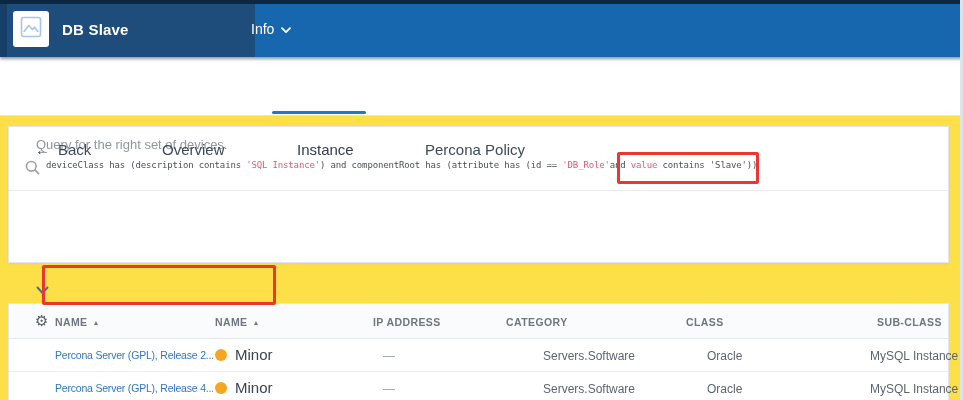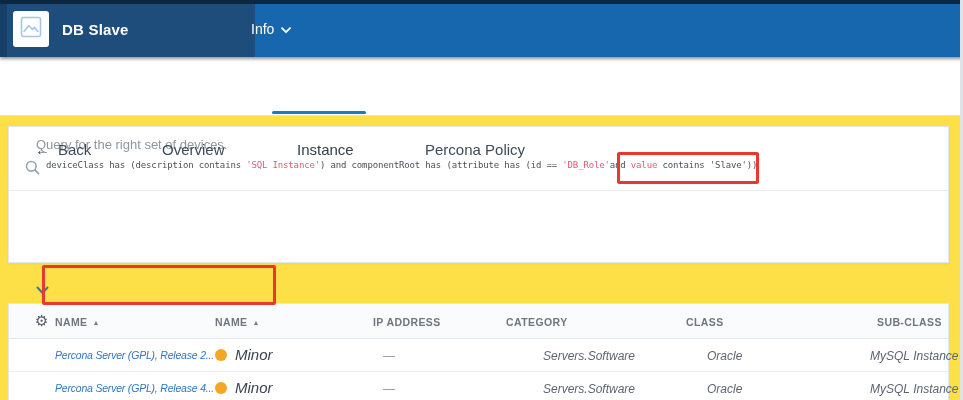--- a/index.html
+++ b/index.html
@@ -46,21 +46,21 @@
   .table-panel { position:absolute; left:8px; top:303px; width:941px; height:97px; background:#ffffff; border:1px solid #e2e5e9; border-bottom:none; }
   .thead { position:absolute; left:0; top:0; width:100%; height:35px; background:#fafbfd; border-bottom:1px solid #e4e7eb; }
   .gear { position:absolute; left:26px; top:9px; font-family:"DejaVu Sans",sans-serif; font-size:15px; color:#555c66; cursor:pointer; line-height:16px; }
   .th { position:absolute; top:12px; font-size:10.5px; font-weight:bold; color:#6e7681; letter-spacing:0.4px; cursor:pointer; white-space:nowrap; }
   .sort { font-size:7px; color:#767f8a; margin-left:5px; position:relative; top:-1px; }
   .th-name { left:46px; } .th-state { left:206px; } .th-ip { left:364px; }
   .th-category { left:497px; } .th-class { left:677px; } .th-subclass { left:868px; }
 
   .trow { position:absolute; left:0; width:100%; height:32px; cursor:pointer; }
   .trow-0 { top:35px; } .trow-1 { top:67px; border-top:1px solid #eceff2; }
-  .cell { position:absolute; top:10px; font-size:12px; color:#5d6470; white-space:nowrap;font-style:italic; }
+  .cell { position:absolute; top:10px; font-size:12px; color:#5d6470; white-space:nowrap; }
   .cell-name { left:46px; top:10px; font-size:10.5px; letter-spacing:-0.2px; color:#3177bf; max-width:158px; overflow:hidden; cursor:pointer; }
   .state-dot { position:absolute; left:206px; top:10px; width:12px; height:12px; border-radius:50%; background:#f5a623; }
   .cell-state { left:226px; top:7px; font-size:15px; color:#3b4250; }
   .cell-ip { left:374px; color:#9aa1a9; }
   .cell-category { left:534px; } .cell-class { left:698px; } .cell-subclass { left:861px; }
 </style>
 </head>
 <body>
 
 <div class="screen">

